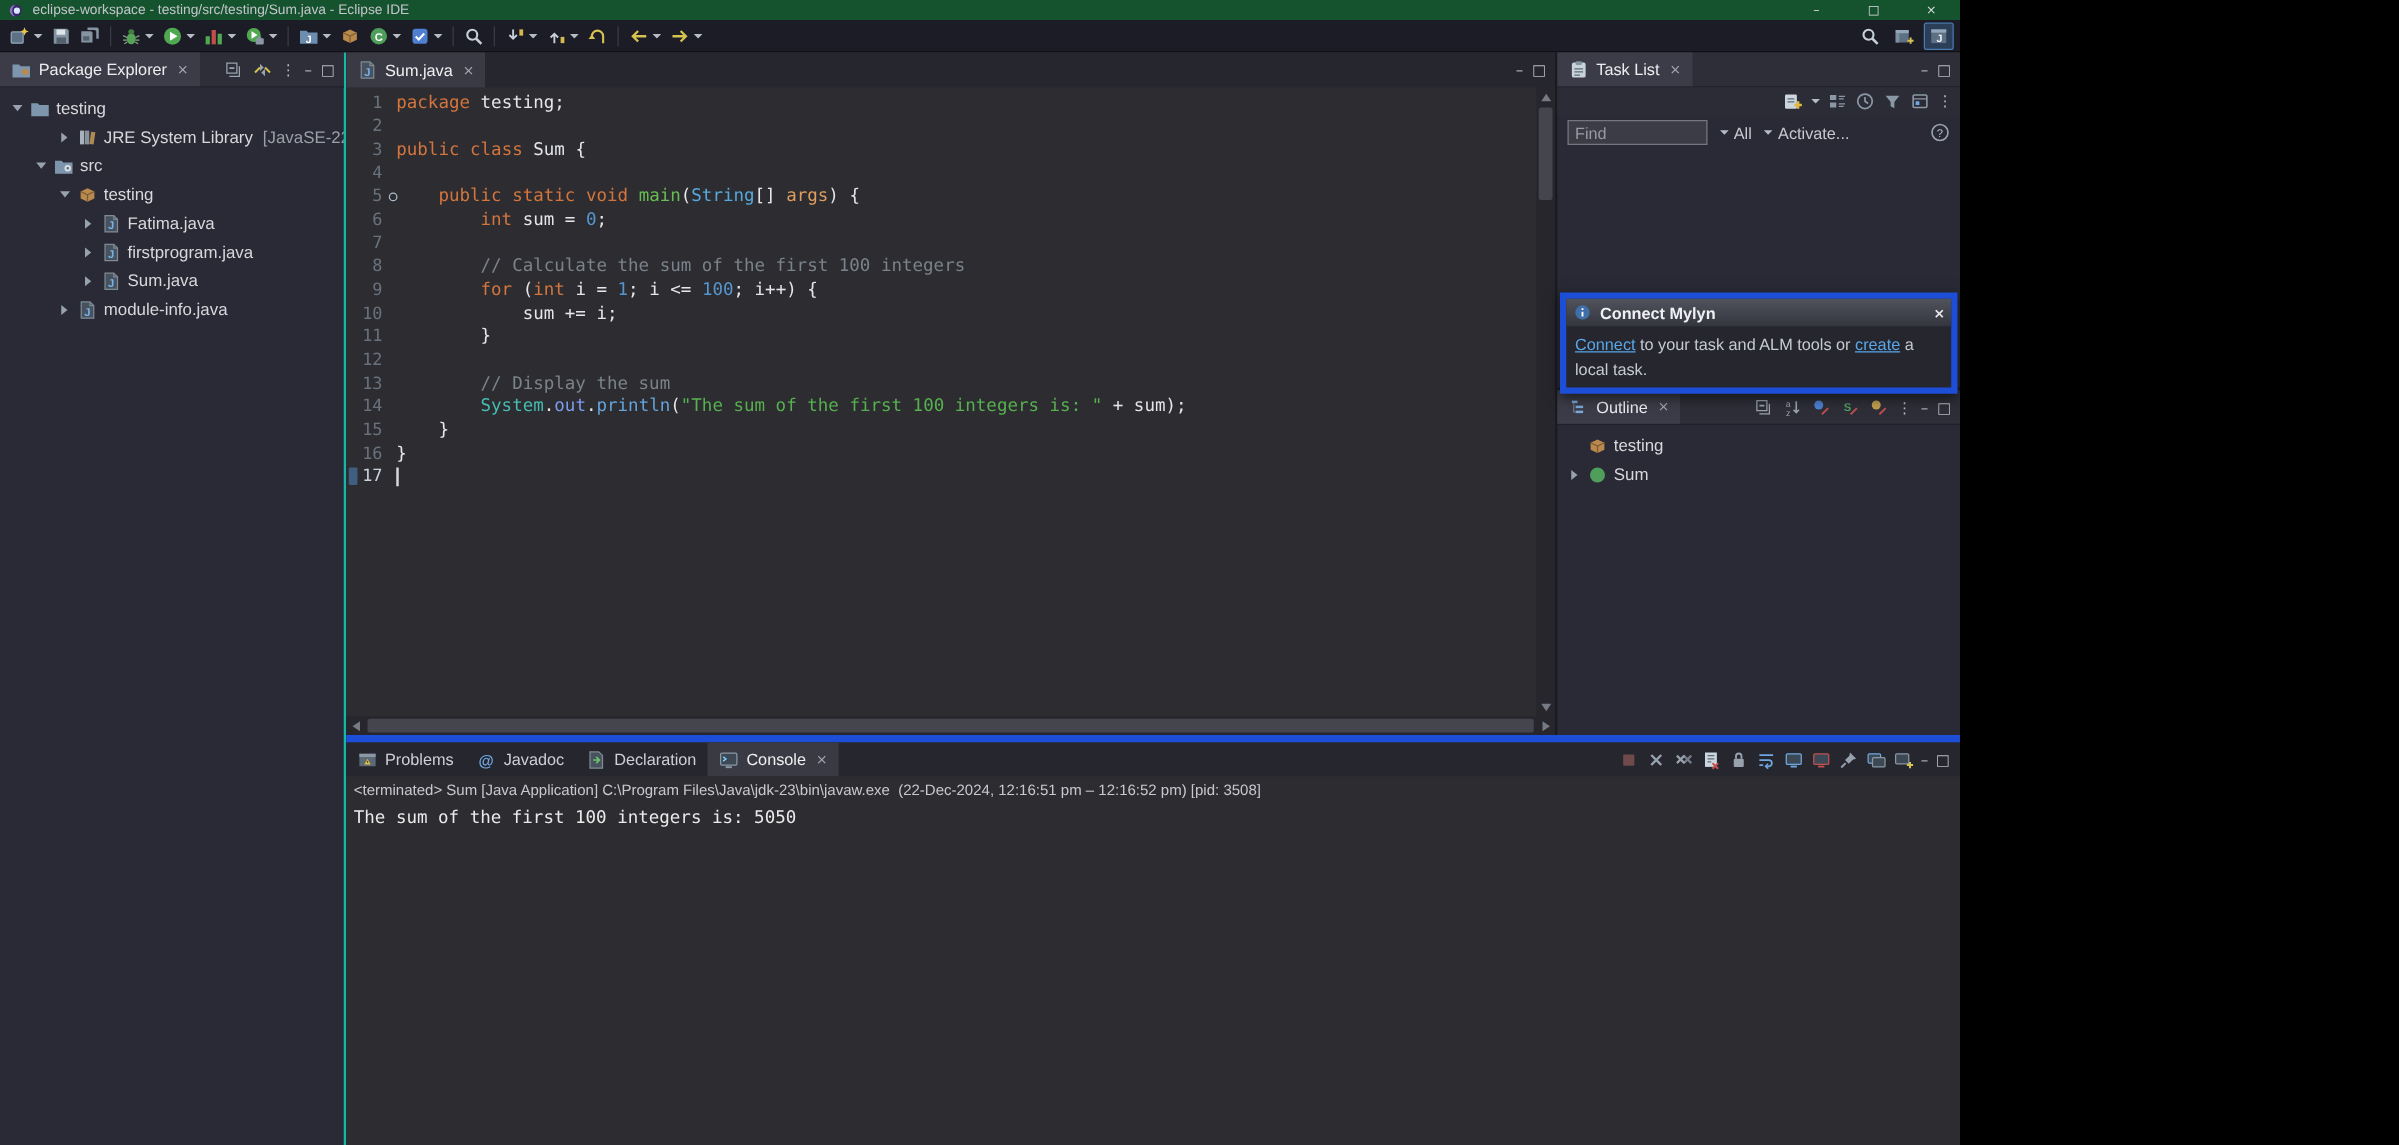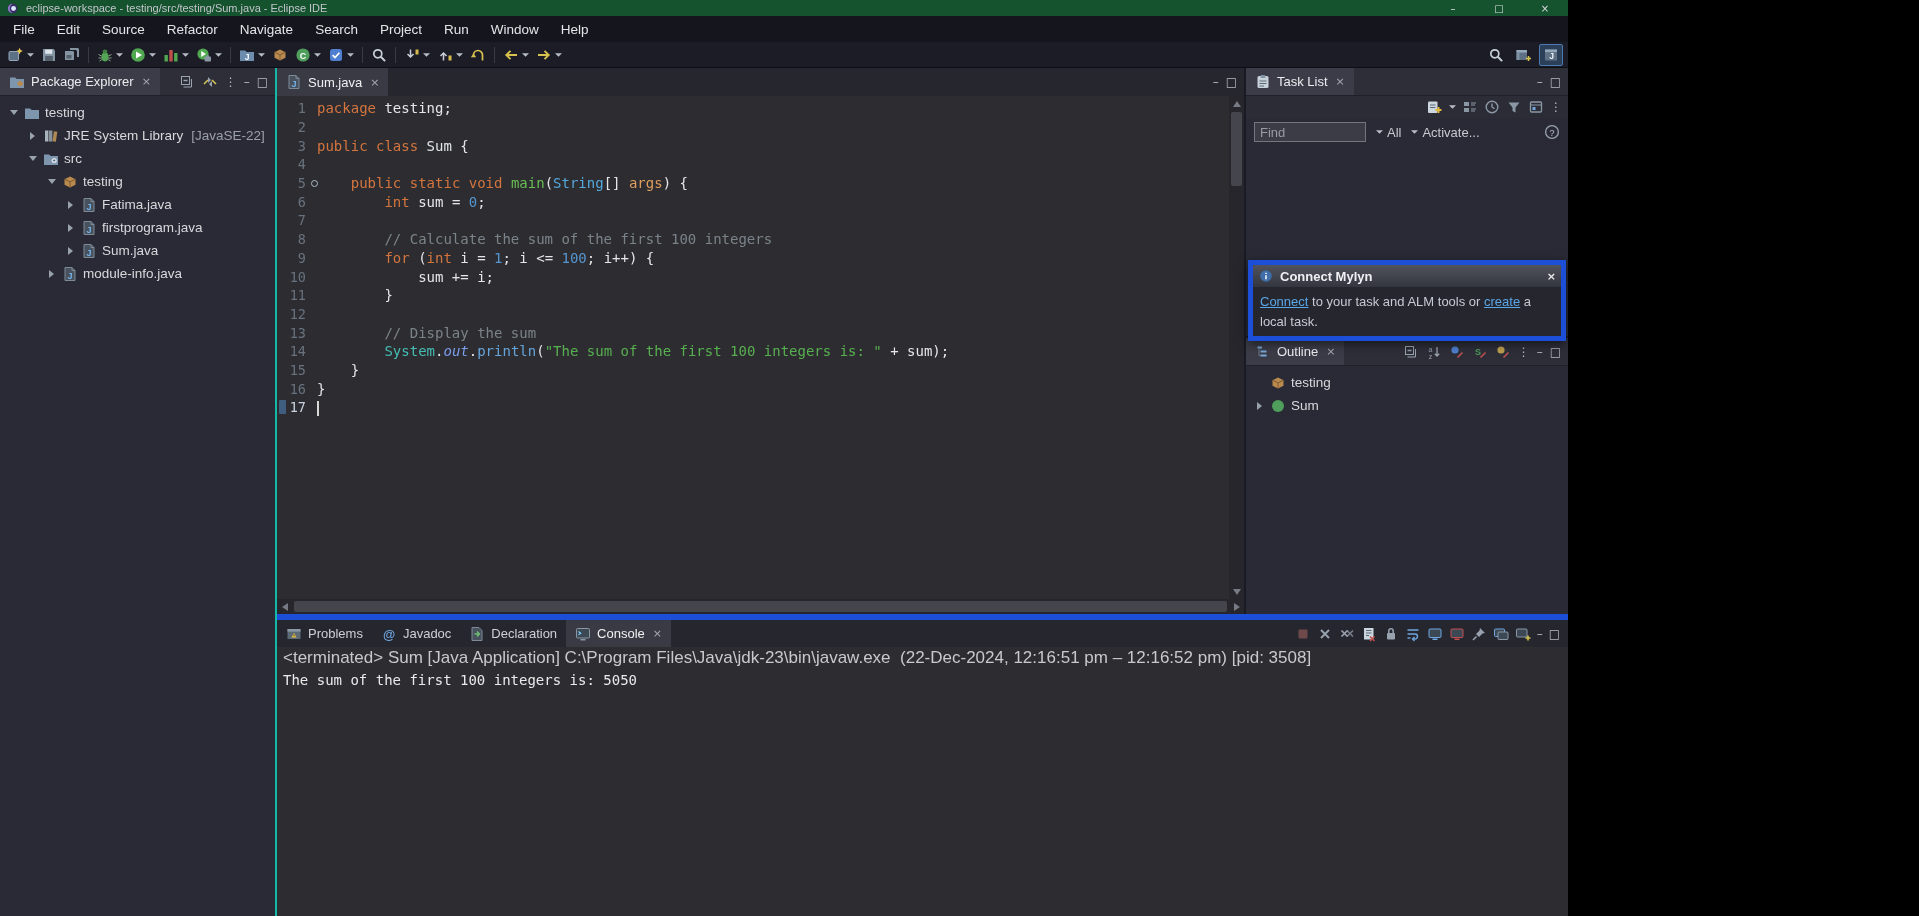--- a/index.html
+++ b/index.html
@@ -50,21 +50,21 @@
 .code-line{height:18.7px;display:flex;align-items:center;position:relative;font-family:"DejaVu Sans Mono",monospace;font-size:14px;white-space:pre}
 .ln{width:38px;flex:0 0 auto;text-align:right;padding-right:9px;color:#68727e;font-size:13.5px;position:relative;font-family:"DejaVu Sans Mono",monospace}
 .code-line.current .ln{color:#c8d2e0}
 .code-line.current .ln::before{content:"";position:absolute;left:2px;top:1px;bottom:1px;width:7px;background:#3f5e80;border-radius:1px}
 .launch-dot{position:absolute;right:-3px;top:5px;width:7px;height:7px;border-radius:50%;border:1.5px solid #a8bccb;background:#2d2d31}
 .code{padding-left:2px}
 .caret-bar{display:inline-block;width:2px;height:15px;background:#d8d8d8;vertical-align:middle}
 .tok-k{color:var(--keyword)} .tok-p{color:var(--plain)} .tok-c{color:var(--comment)}
 .tok-n2{color:var(--number)} .tok-s{color:var(--string)} .tok-m{color:var(--method-decl)}
 .tok-cl{color:var(--class-decl)} .tok-ty{color:var(--type-ref)} .tok-sys{color:var(--system-type)}
-.tok-fl{color:var(--field);font-style:italic} .tok-mc{color:var(--method-call)} .tok-pr{color:var(--parameter)}
+.tok-fl{color:var(--field);} .tok-mc{color:var(--method-call)} .tok-pr{color:var(--parameter)}
 
 .vscroll{width:15px;flex:0 0 auto;background:#26262c;display:flex;flex-direction:column;align-items:center}
 .vthumb{width:11px;height:74px;background:#45454e;border-radius:2px;margin-top:1px}
 .hscroll{height:15px;background:#26262c;display:flex;align-items:center;flex:0 0 auto}
 .hthumb{height:11px;flex:1;background:#45454e;border-radius:2px;margin:0 2px}
 .sb-btn{width:15px;height:15px;display:flex;align-items:center;justify-content:center;flex:0 0 auto}
 .tri-u{width:0;height:0;border-left:4px solid transparent;border-right:4px solid transparent;border-bottom:6px solid #757a85}
 .tri-d{width:0;height:0;border-left:4px solid transparent;border-right:4px solid transparent;border-top:6px solid #757a85}
 .tri-l{width:0;height:0;border-top:4px solid transparent;border-bottom:4px solid transparent;border-right:6px solid #757a85}
 .tri-r{width:0;height:0;border-top:4px solid transparent;border-bottom:4px solid transparent;border-left:6px solid #757a85}
@@ -83,21 +83,21 @@
 .mylyn-close{margin-left:auto;color:#eaeaee;font-size:11px;font-family:"DejaVu Sans",sans-serif}
 .mylyn-body{padding:5px 7px;font-size:13px;color:#c6cad2;line-height:1.5}
 .mylyn-link{color:var(--link);text-decoration:underline}
 .outline{flex:1;display:flex;flex-direction:column;min-height:0}
 
 .console-panel{flex:1;display:flex;flex-direction:column;background:#2d2d31;min-height:0;border-top:6px solid #1d4ed8}
 .console-tabbar{height:27px;background:#26262e;display:flex;align-items:stretch;flex:0 0 auto}
 .c-tab{display:flex;align-items:center;gap:6px;padding:0 9px;color:#cfcfd6;font-size:13px;white-space:nowrap}
 .c-tab.active{background:#3a3a44;color:#f0f0f2}
 .console-icons{margin-left:auto;display:flex;align-items:center;gap:6px;padding-right:8px}
-.console-status{height:22px;display:flex;align-items:center;padding-left:6px;font-size:17px;color:#c8c8ce;flex:0 0 auto;white-space:pre}
+.console-status{height:22px;display:flex;align-items:center;padding-left:6px;font-size:12px;color:#c8c8ce;flex:0 0 auto;white-space:pre}
 .console-output{flex:1;font-family:"DejaVu Sans Mono",monospace;font-size:14px;color:#eaeaea;padding:3px 6px;white-space:pre}
 </style>
 </head>
 <body>
 
 <div class="app">
 
   <div class="titlebar">
     <span class="icon" id="app-icon">
         <svg viewBox="0 0 16 16">
@@ -107,32 +107,20 @@
         </svg>
       </span>
     <span class="title-text">eclipse-workspace - testing/src/testing/Sum.java - Eclipse IDE</span>
     <div class="win-controls">
       <span class="win-btn">–</span>
       <span class="win-btn">□</span>
       <span class="win-btn">×</span>
     </div>
   </div>
 
-  <div class="menubar" id="menubar">
-      <span class="menu-item">File</span>
-      <span class="menu-item">Edit</span>
-      <span class="menu-item">Source</span>
-      <span class="menu-item">Refactor</span>
-      <span class="menu-item">Navigate</span>
-      <span class="menu-item">Search</span>
-      <span class="menu-item">Project</span>
-      <span class="menu-item">Run</span>
-      <span class="menu-item">Window</span>
-      <span class="menu-item">Help</span>
-    </div>
 
   <div class="toolbar" id="toolbar">
       <span class="tb-group">
         <span class="icon">
           <svg viewBox="0 0 16 16">
             <rect x="1" y="4.5" width="9.5" height="9" rx="1" fill="#5d7084" stroke="#93a7ba"></rect>
             <path d="M11.6.8l1 2.3 2.3 1-2.3 1-1 2.3-1-2.3-2.3-1 2.3-1z" fill="#e7c64b"></path>
           </svg>
         </span>
         <span class="drop">
@@ -406,21 +394,21 @@
             <span class="chev">
               <span class="chev-d"></span>
             </span>
             <span class="icon">
               <svg viewBox="0 0 16 16">
                 <path d="M1 3.5h5.2L7.6 5H15v9H1z" fill="#7d96ad"></path>
               </svg>
             </span>
             <span class="tree-label">testing</span>
           </div>
-          <div class="tree-row" style="padding-left: 27px;">
+          <div class="tree-row" style="padding-left: 27px; margin-left: 19px;">
             <span class="chev">
               <span class="chev-r"></span>
             </span>
             <span class="icon">
               <svg viewBox="0 0 16 16">
                 <rect x="2" y="2.5" width="3.4" height="11" fill="#a8b2bc"></rect>
                 <rect x="6" y="2.5" width="3.4" height="11" fill="#87929c"></rect>
                 <rect x="10.2" y="3.5" width="3.4" height="10" fill="#b08a54" transform="rotate(8 11.9 8.5)"></rect>
               </svg>
             </span>

